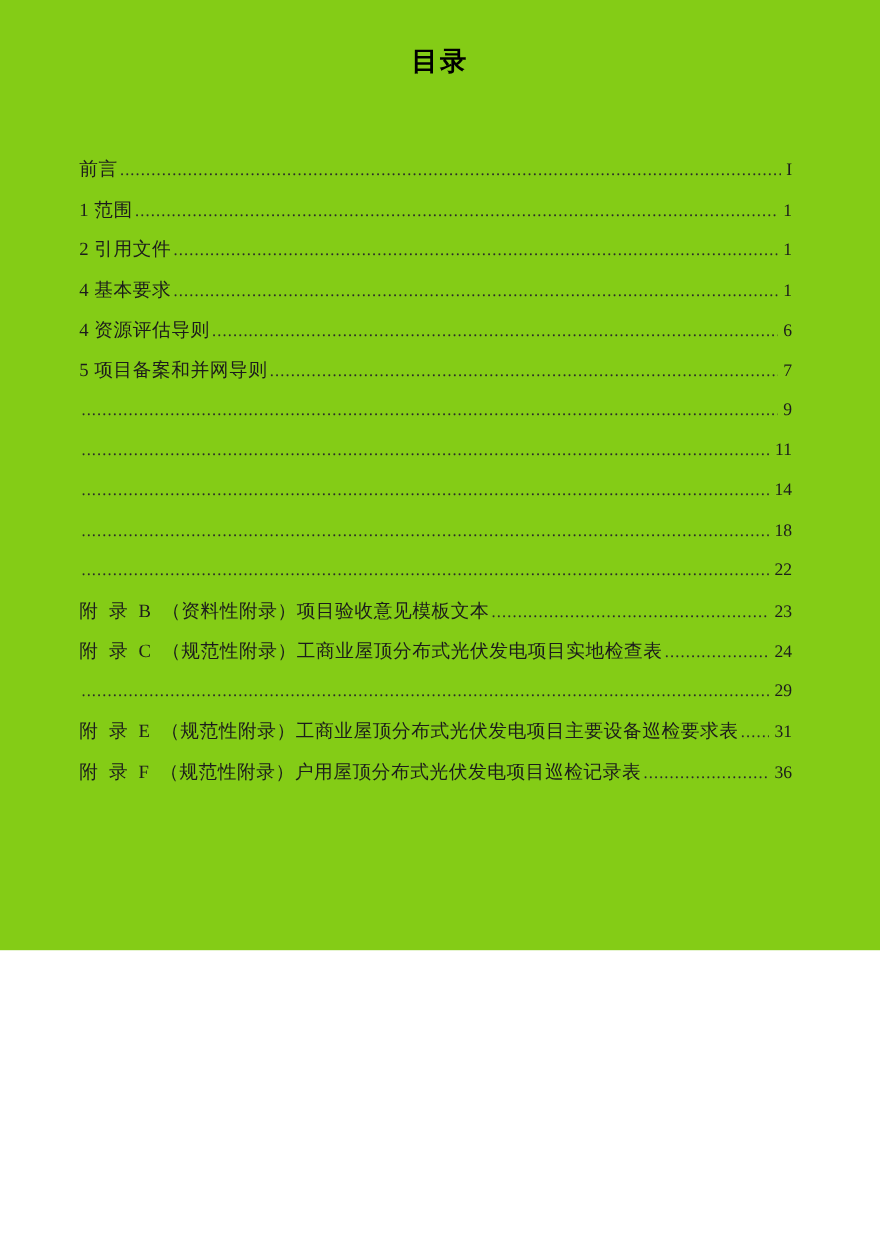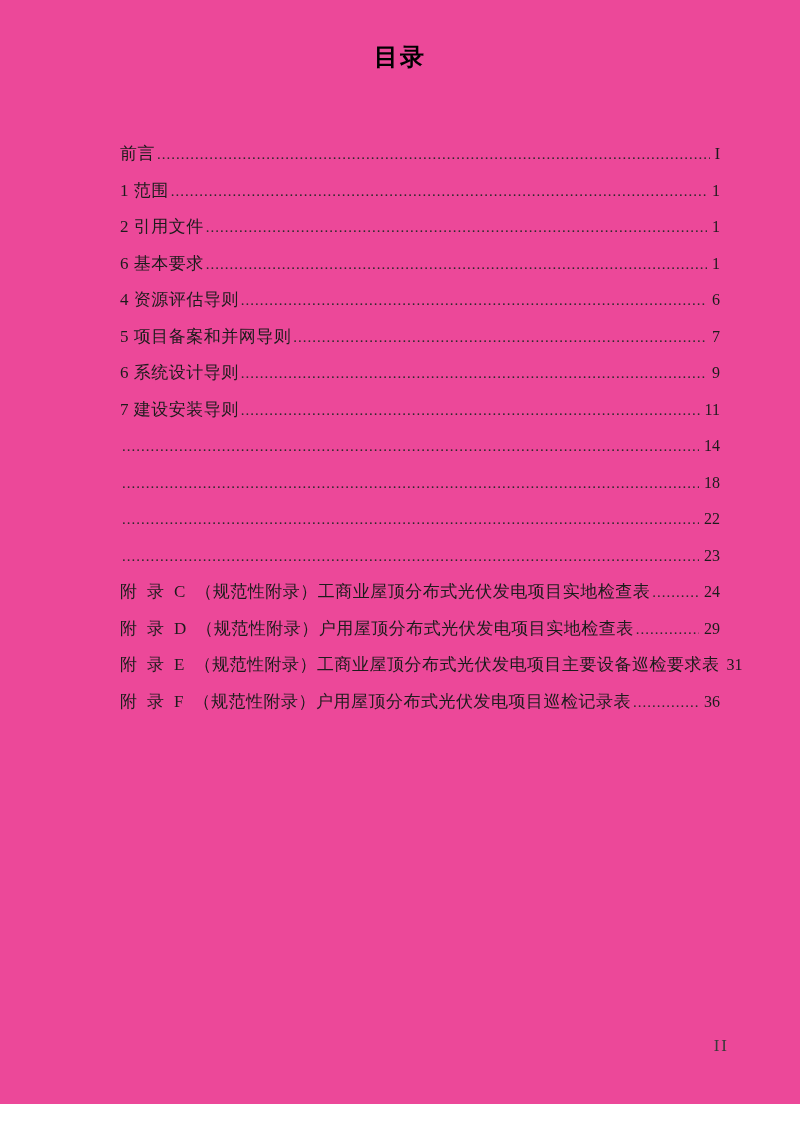--- a/index.html
+++ b/index.html
@@ -3,40 +3,40 @@
 <meta charset="utf-8">
 <style>
   html, body {
     margin: 0;
     padding: 0;
     background: #ffffff;
   }
   .page {
     position: relative;
     width: 800px;
-    height: 1104px;
-    background: #ec4899;
+    height: 864px;
+    background: #84cc16;
     overflow: hidden;
     font-family: "Liberation Serif", "DejaVu Serif", serif;
     color: #1c1c1c;
   }
   .doc-title {
     margin: 0;
     padding-top: 42px;
     text-align: center;
     font-family: "Liberation Sans", "DejaVu Sans", sans-serif;
     font-weight: bold;
     font-size: 24px;
     line-height: 30px;
     letter-spacing: 2px;
     color: #000000;
   }
   .toc {
     margin-top: 64px;
-    padding-left: 120px;
+    padding-left: 72px;
     padding-right: 80px;
   }
   .toc-row {
     display: flex;
     align-items: baseline;
     height: 36.5px;
     line-height: 36.5px;
     font-size: 17px;
     cursor: default;
   }
@@ -89,77 +89,75 @@
       <span class="toc-page">1</span>
     </div>
 
     <div class="toc-row">
       <span class="toc-label">2 引用文件</span>
       <span class="toc-dots">............................................................................................................................................................................................................................................................................................................</span>
       <span class="toc-page">1</span>
     </div>
 
     <div class="toc-row">
-      <span class="toc-label">6 基本要求</span>
+      <span class="toc-label">4 基本要求</span>
       <span class="toc-dots">............................................................................................................................................................................................................................................................................................................</span>
       <span class="toc-page">1</span>
     </div>
 
     <div class="toc-row">
       <span class="toc-label">4 资源评估导则</span>
       <span class="toc-dots">............................................................................................................................................................................................................................................................................................................</span>
       <span class="toc-page">6</span>
     </div>
 
     <div class="toc-row">
       <span class="toc-label">5 项目备案和并网导则</span>
       <span class="toc-dots">............................................................................................................................................................................................................................................................................................................</span>
       <span class="toc-page">7</span>
     </div>
 
     <div class="toc-row">
-      <span class="toc-label">6 系统设计导则</span>
       <span class="toc-dots">............................................................................................................................................................................................................................................................................................................</span>
       <span class="toc-page">9</span>
     </div>
 
     <div class="toc-row">
-      <span class="toc-label">7 建设安装导则</span>
       <span class="toc-dots">............................................................................................................................................................................................................................................................................................................</span>
       <span class="toc-page">11</span>
     </div>
 
     <div class="toc-row">
       <span class="toc-dots">............................................................................................................................................................................................................................................................................................................</span>
       <span class="toc-page">14</span>
     </div>
 
     <div class="toc-row">
       <span class="toc-dots">............................................................................................................................................................................................................................................................................................................</span>
       <span class="toc-page">18</span>
     </div>
 
     <div class="toc-row">
       <span class="toc-dots">............................................................................................................................................................................................................................................................................................................</span>
       <span class="toc-page">22</span>
     </div>
 
     <div class="toc-row">
+      <span class="toc-label">附  录  B  （资料性附录）项目验收意见模板文本</span>
       <span class="toc-dots">............................................................................................................................................................................................................................................................................................................</span>
       <span class="toc-page">23</span>
     </div>
 
     <div class="toc-row">
       <span class="toc-label">附  录  C  （规范性附录）工商业屋顶分布式光伏发电项目实地检查表</span>
       <span class="toc-dots">............................................................................................................................................................................................................................................................................................................</span>
       <span class="toc-page">24</span>
     </div>
 
     <div class="toc-row">
-      <span class="toc-label">附  录  D  （规范性附录）户用屋顶分布式光伏发电项目实地检查表</span>
       <span class="toc-dots">............................................................................................................................................................................................................................................................................................................</span>
       <span class="toc-page">29</span>
     </div>
 
     <div class="toc-row">
       <span class="toc-label">附  录  E  （规范性附录）工商业屋顶分布式光伏发电项目主要设备巡检要求表</span>
       <span class="toc-dots">............................................................................................................................................................................................................................................................................................................</span>
       <span class="toc-page">31</span>
     </div>
 

